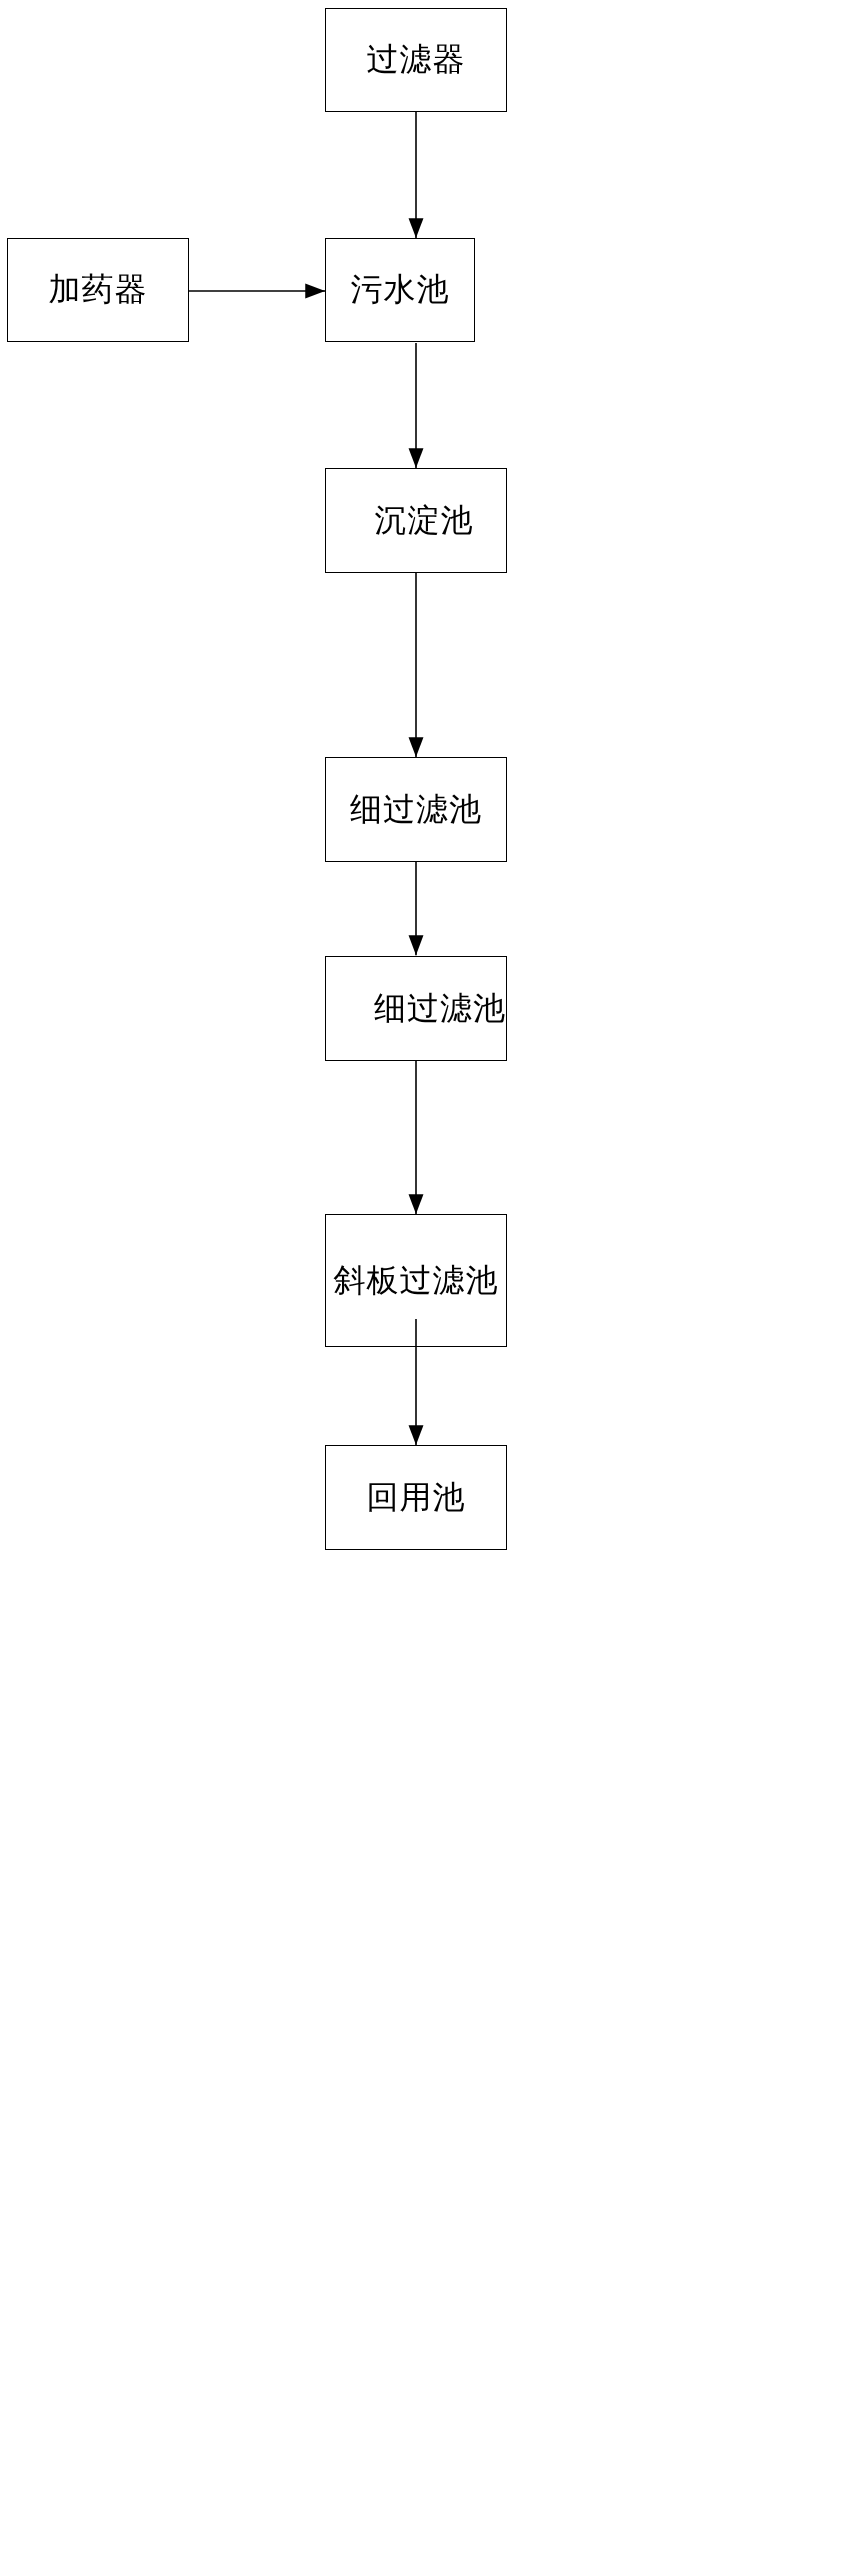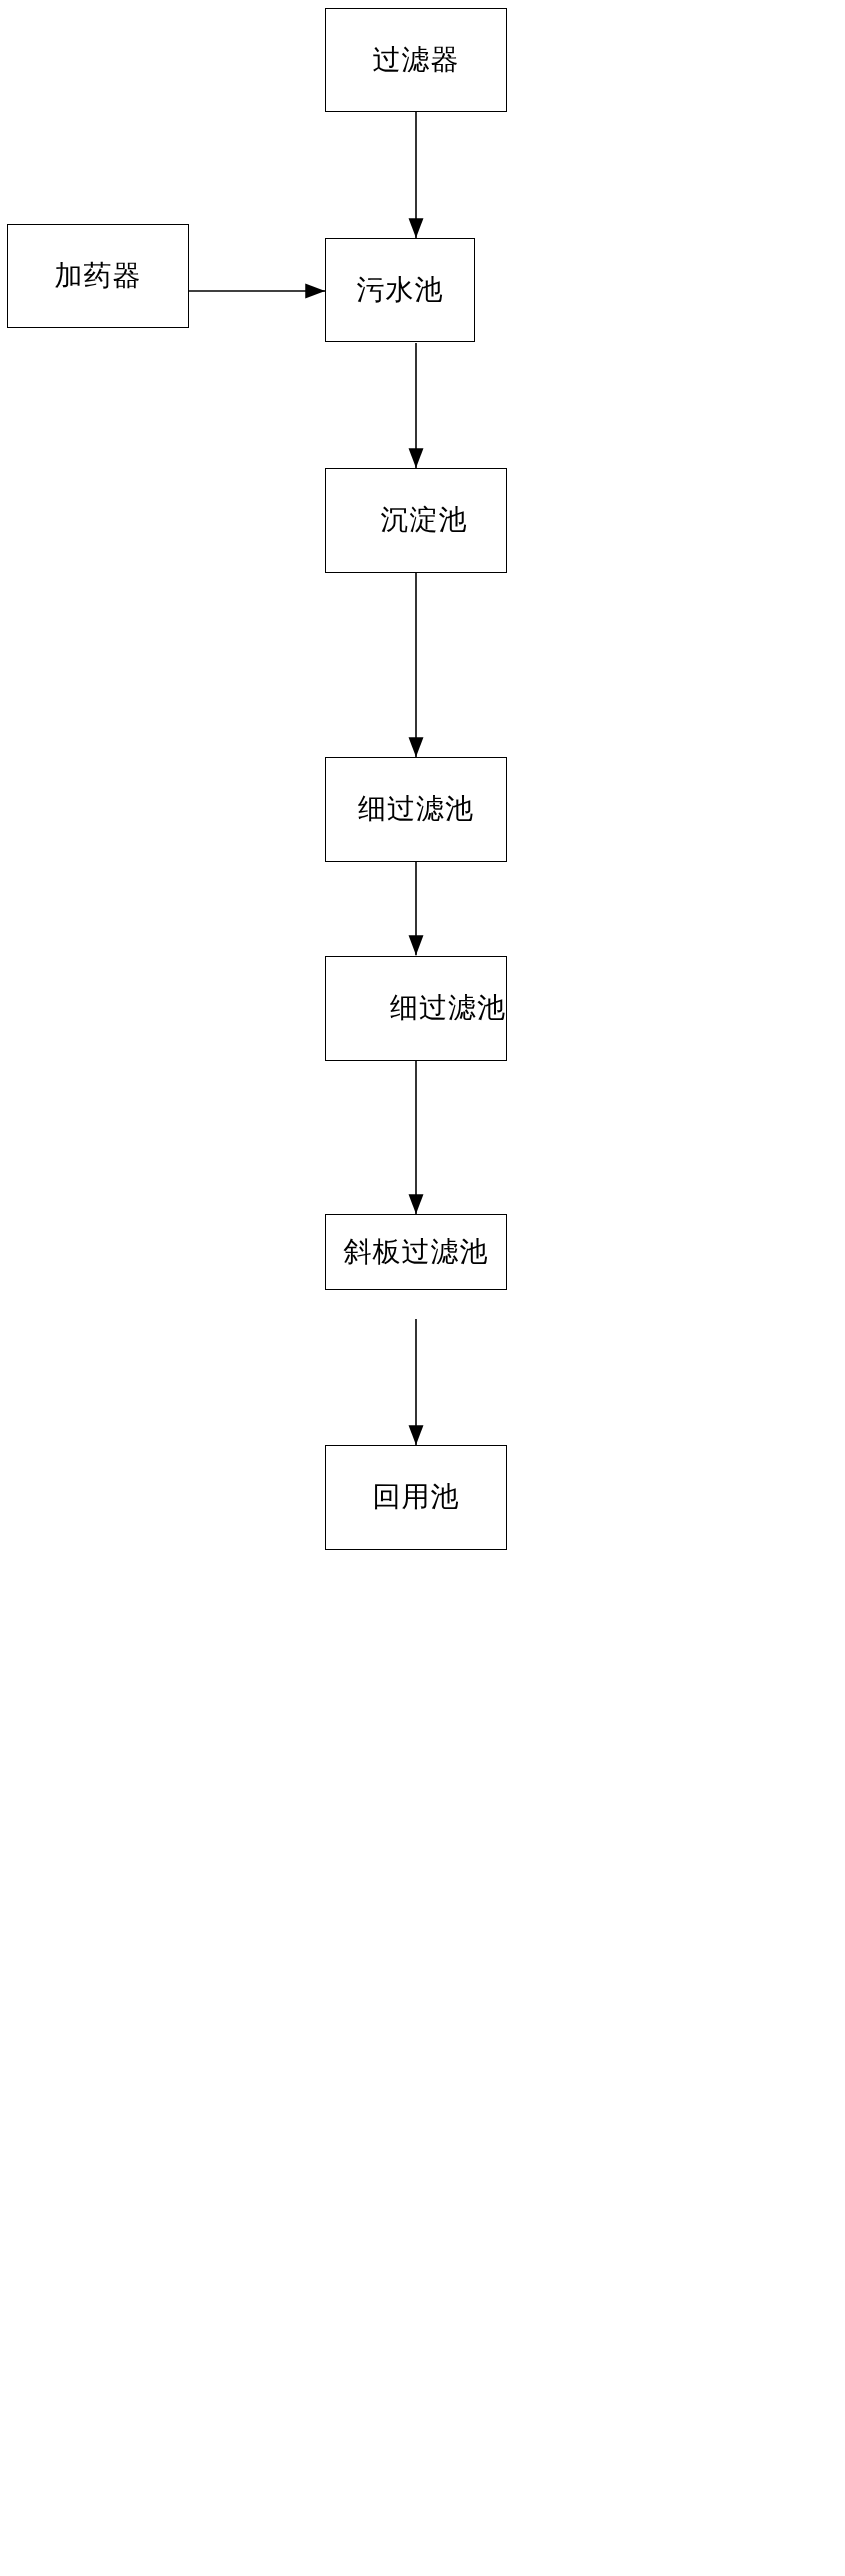--- a/index.html
+++ b/index.html
@@ -22,21 +22,21 @@
     position: absolute;
     box-sizing: border-box;
     border: 1.5px solid #000000;
     background: #ffffff;
     display: flex;
     align-items: center;
     justify-content: center;
   }
   .node-label {
     font-family: "DejaVu Sans", "Liberation Sans", sans-serif;
-    font-size: 28px;
+    font-size: 32px;
     line-height: 1.1;
     color: #000000;
     white-space: nowrap;
     letter-spacing: 1px;
   }
   .edge {
     position: absolute;
   }
   .edge svg {
     display: block;
@@ -45,41 +45,41 @@
 </style>
 </head>
 <body>
 
 <div id="canvas">
 
   <div class="node" style="left: 325px; top: 8px; width: 182px; height: 104px;">
     <span class="node-label">过滤器</span>
   </div>
 
-  <div class="node" style="left: 7px; top: 224px; width: 182px; height: 104px;">
+  <div class="node" style="left: 7px; top: 238px; width: 182px; height: 104px;">
     <span class="node-label">加药器</span>
   </div>
 
   <div class="node" style="left: 325px; top: 238px; width: 150px; height: 104px;">
     <span class="node-label">污水池</span>
   </div>
 
   <div class="node" style="left: 325px; top: 468px; width: 182px; height: 105px; padding-left: 16px;">
     <span class="node-label">沉淀池</span>
   </div>
 
   <div class="node" style="left: 325px; top: 757px; width: 182px; height: 105px;">
     <span class="node-label">细过滤池</span>
   </div>
 
   <div class="node" style="left: 325px; top: 956px; width: 182px; height: 105px; justify-content: flex-end;">
     <span class="node-label">细过滤池</span>
   </div>
 
-  <div class="node" style="left: 325px; top: 1214px; width: 182px; height: 76px;">
+  <div class="node" style="left: 325px; top: 1214px; width: 182px; height: 133px;">
     <span class="node-label">斜板过滤池</span>
   </div>
 
   <div class="node" style="left: 325px; top: 1445px; width: 182px; height: 105px;">
     <span class="node-label">回用池</span>
   </div>
 
   <div id="edge-layer">
       <div class="edge" style="left: 396px; top: 92px; width: 40px; height: 166px;">
         <svg width="40" height="166" viewBox="0 0 40 167">

